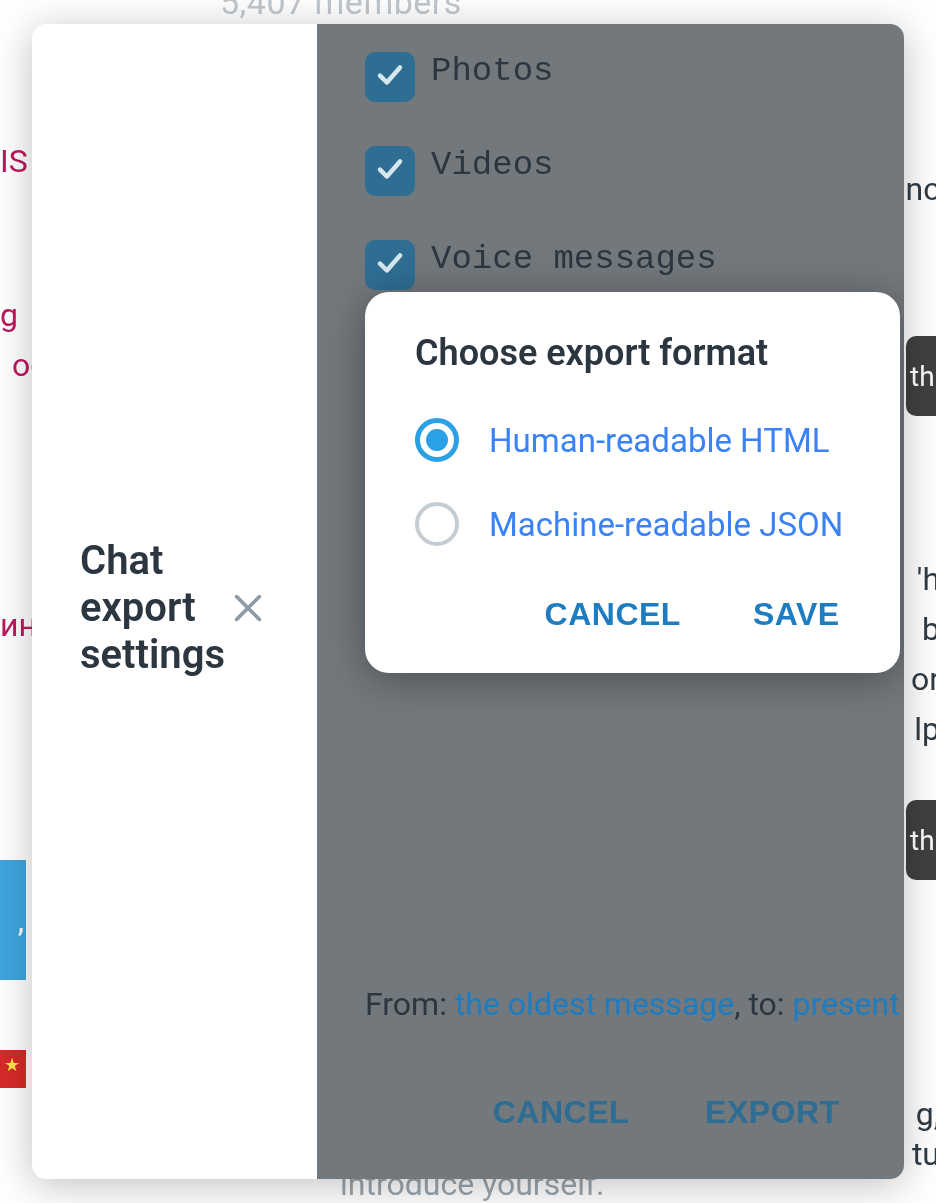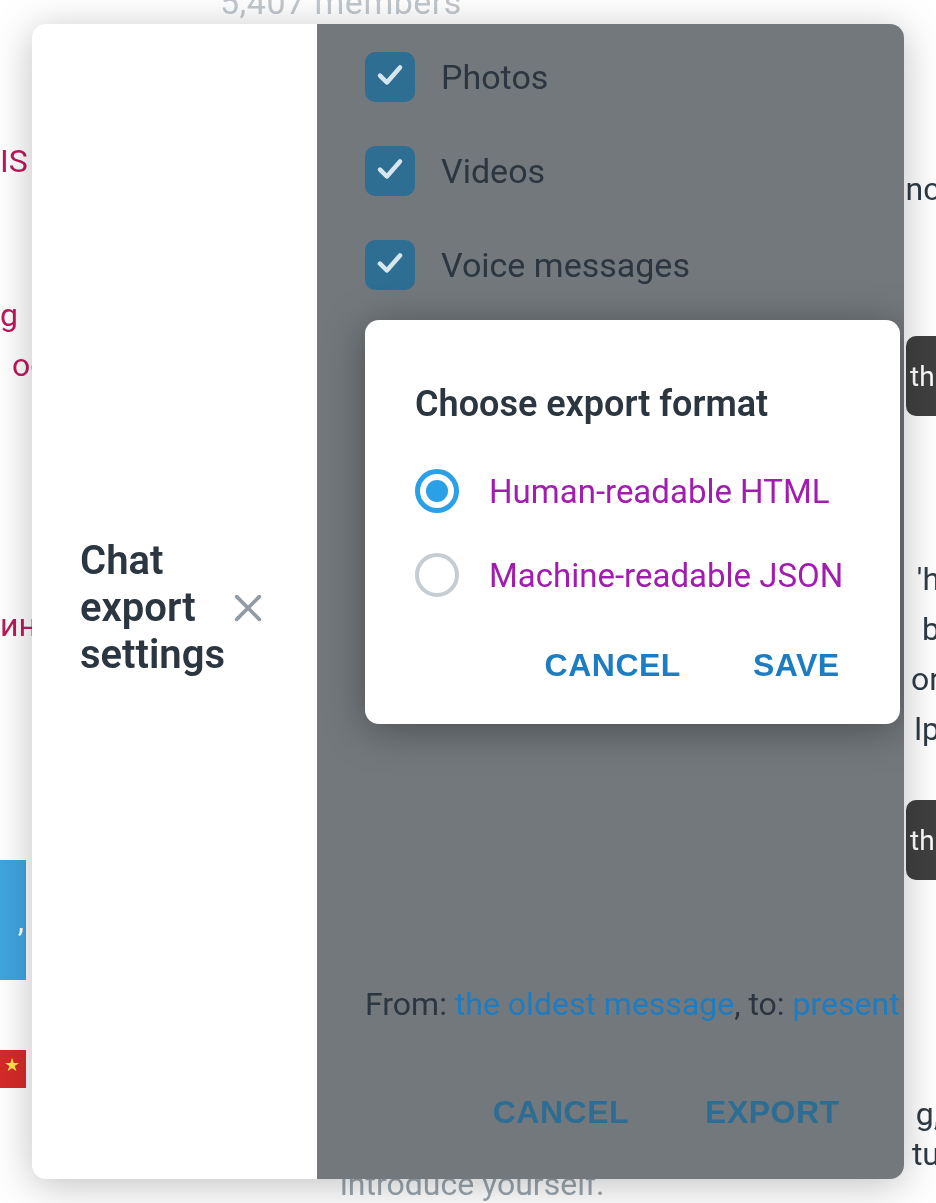--- a/index.html
+++ b/index.html
@@ -140,23 +140,23 @@
     position: relative;
     flex: 1;
     background: rgba(75,82,88,0.78);
     padding: 28px 48px 0 48px;
     display: flex;
     flex-direction: column;
   }
 
   .check-row {
     display: flex;
-    align-items: center;
-    gap: 26px;
+    gap: 16px;
     margin-bottom: 44px;
+    font-family: Liberation Mono, monospace;
   }
   .checkbox {
     width: 50px;
     height: 50px;
     border-radius: 10px;
     background: #2f6e93;
     display: flex;
     align-items: center;
     justify-content: center;
     cursor: pointer;
@@ -166,25 +166,25 @@
   .check-label {
     font-size: 34px;
     color: #2b3640;
   }
 
   
   .inner-popup {
     position: absolute;
     left: 48px;
     right: 48px;
-    top: 296px;
+    top: 268px;
     background: #ffffff;
-    border-radius: 14px;
+    border-radius: 24px;
     box-shadow: 0 6px 40px rgba(0,0,0,0.35);
-    padding: 63px 50px 30px 50px;
+    padding: 40px 50px 30px 50px;
     z-index: 20;
   }
   .inner-title {
     font-size: 36px;
     font-weight: 600;
     color: #2b3640;
     margin-bottom: 44px;
   }
   .radio-row {
     display: flex;
@@ -208,21 +208,21 @@
     position: absolute;
     inset: 6px;
     background: #2aa0e6;
     border-radius: 50%;
   }
   .radio.unselected {
     border: 4px solid #c5ccd2;
   }
   .radio-label {
     font-size: 33px;
-    color: #a21caf;
+    color: #3b82f6;
   }
   .inner-actions {
     display: flex;
     justify-content: flex-end;
     gap: 60px;
     margin-top: 26px;
     padding-right: 4px;
   }
   .txt-btn {
     background: none;

